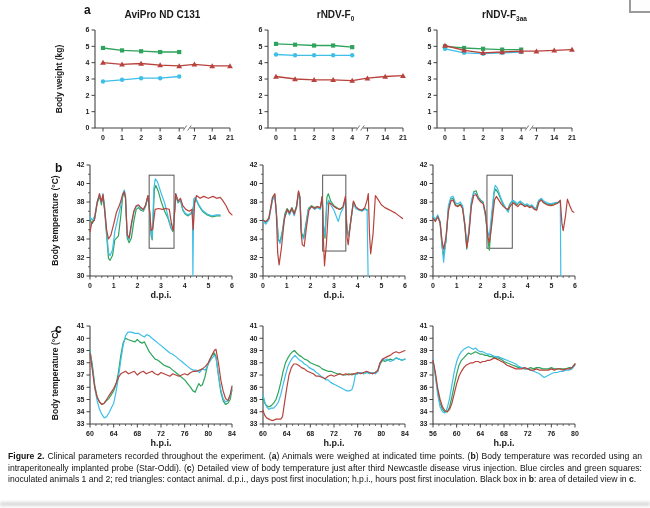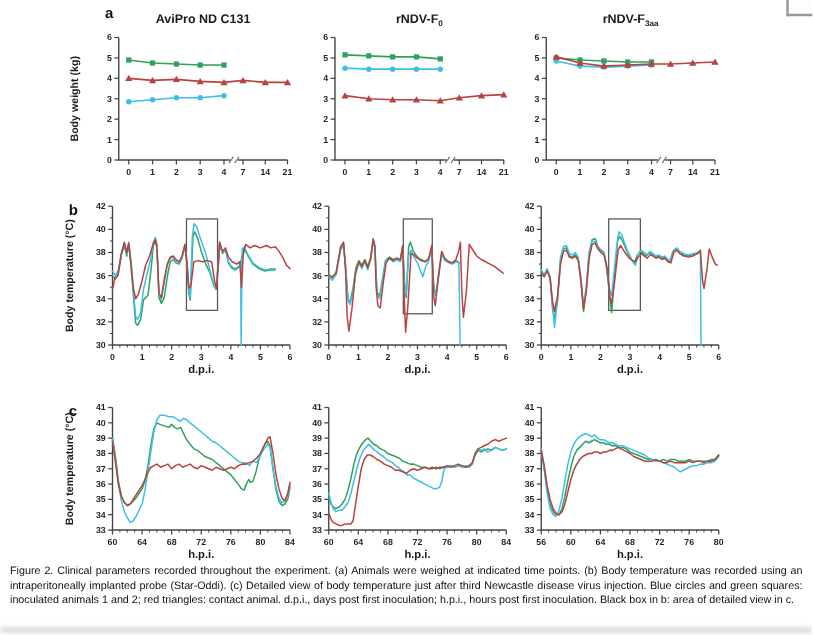--- a/index.html
+++ b/index.html
@@ -3,21 +3,21 @@
 <meta charset="utf-8">
 <style>
   html,body{margin:0;padding:0;background:#fff;}
   .screen{position:relative;width:650px;height:508px;background:#fff;overflow:hidden;
           font-family:"Liberation Sans",sans-serif;}
   #fig{position:absolute;left:0;top:0;}
   .corner-artifact{position:absolute;left:629px;top:-2px;width:24px;height:13px;
           border-left:2px solid #9a9a9a;border-bottom:2px solid #9a9a9a;background:#fdfdfd;}
   .caption{position:absolute;left:8px;top:451px;width:634px;font-size:8.6px;line-height:11.6px;
           color:#111;text-align:justify;}
-  .caption b{font-weight:400;}
+  .caption b{font-weight:700;}
   .bottom-artifact{position:absolute;left:0;top:502px;width:650px;height:4px;background:#d9d9d9;
           filter:blur(1.5px);}
 </style>
 </head>
 <body>
 
 <div class="screen">
   <svg id="fig" width="650" height="450">
       <g>
         <path d="M95,30 L95,128 L230,128" stroke="#444444" fill="none" stroke-width="1.1"></path>

